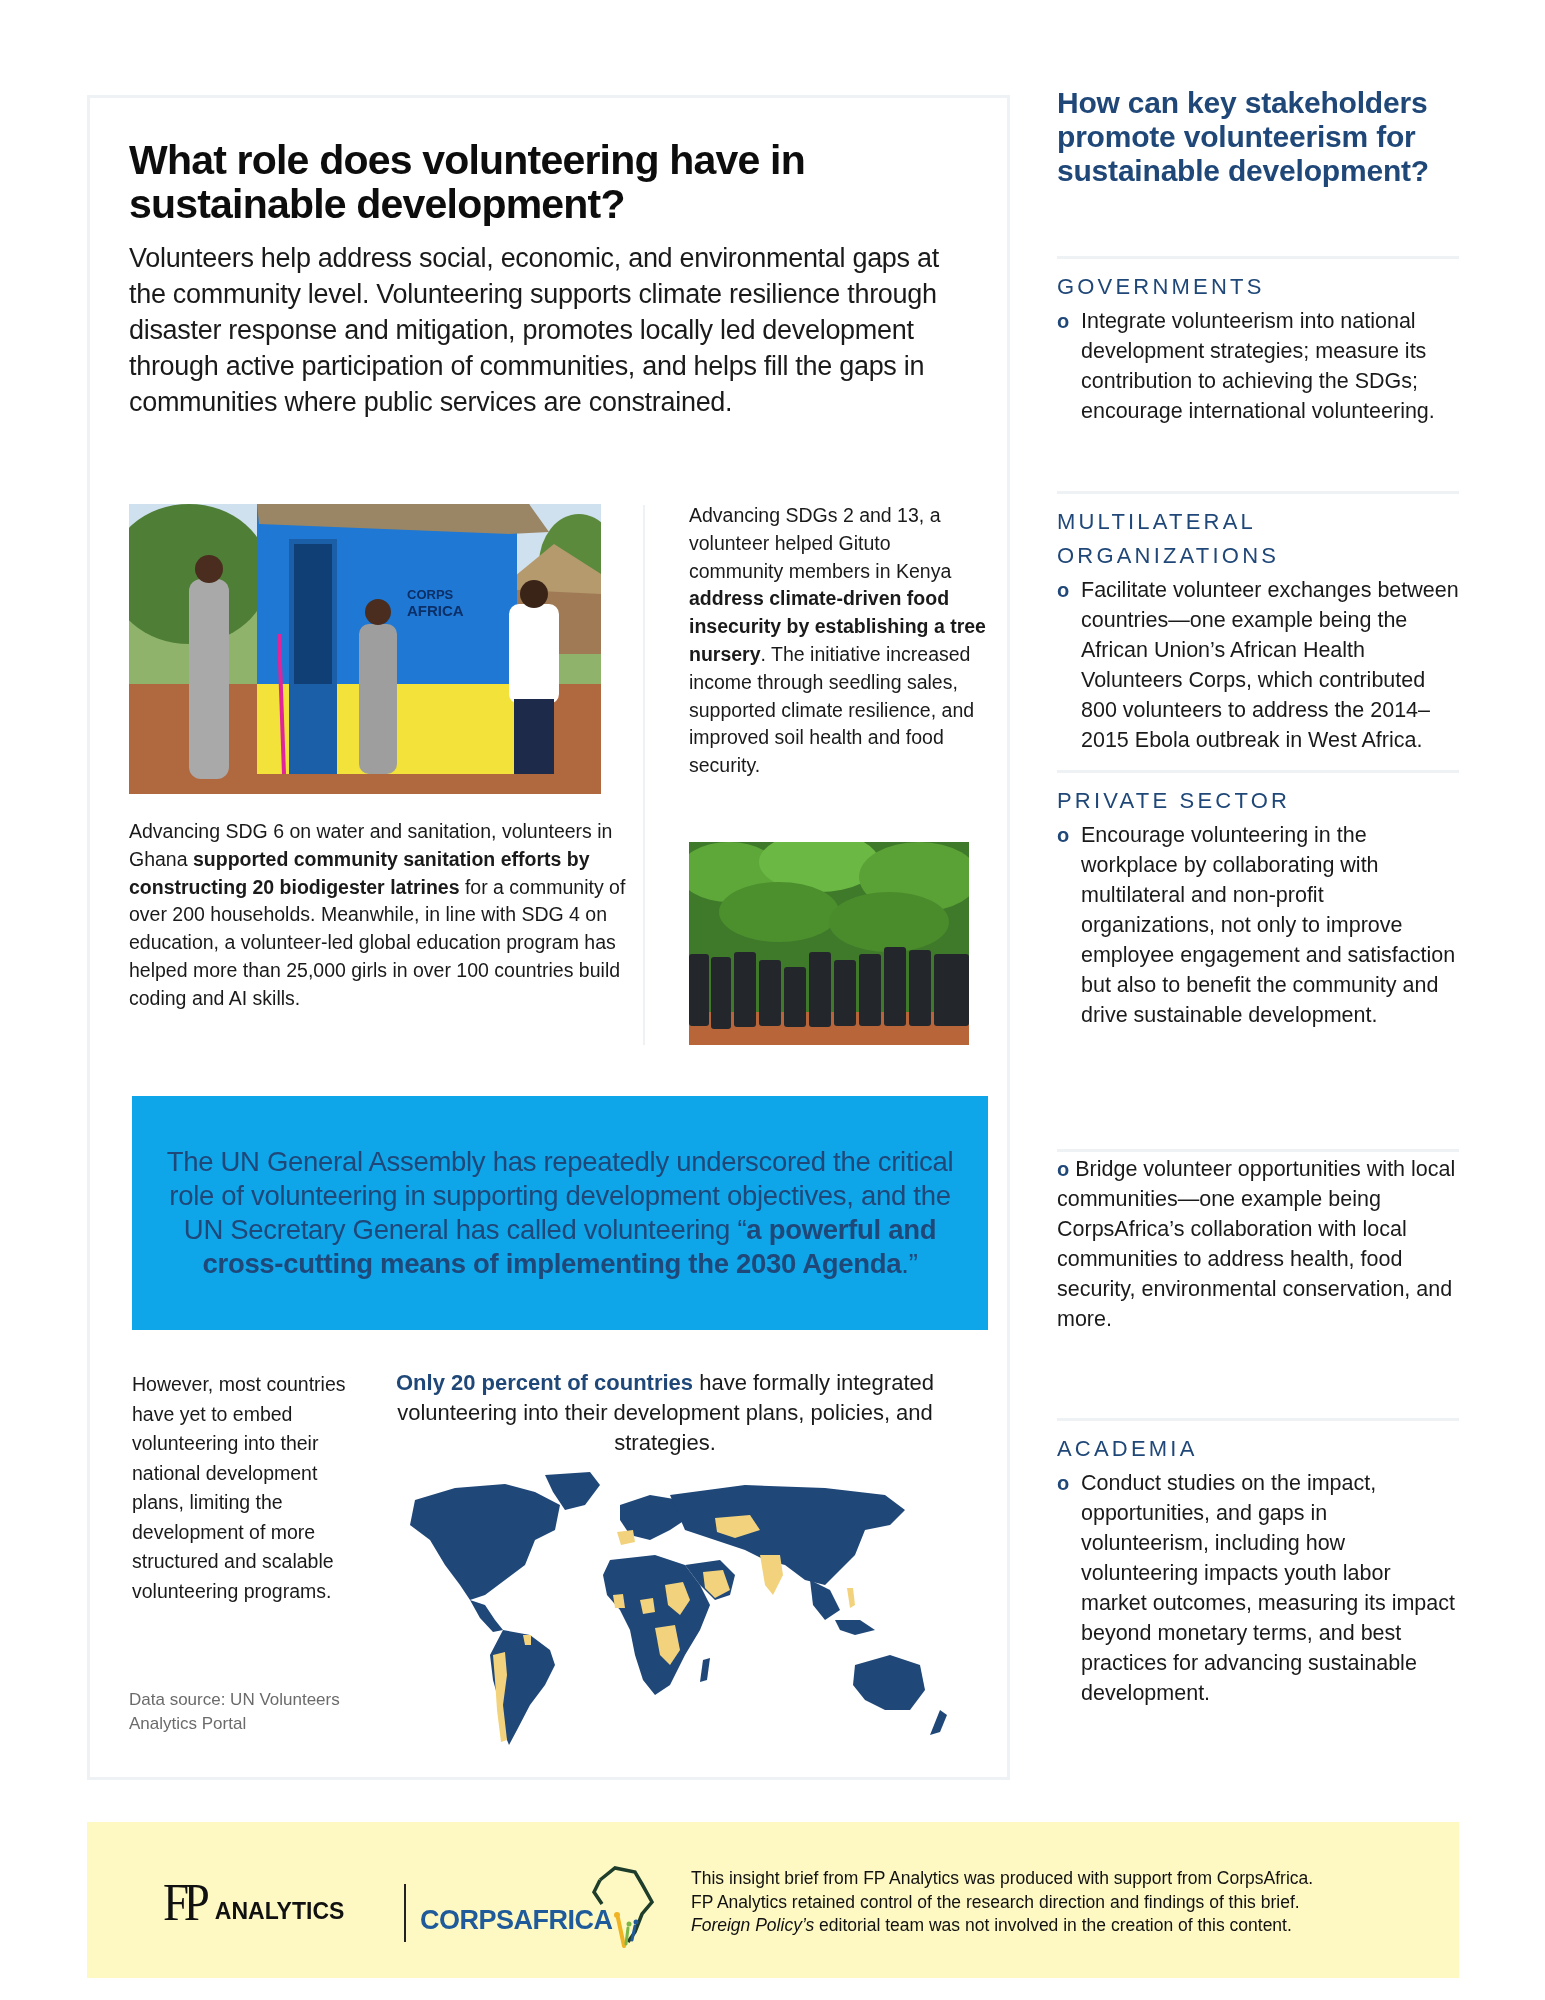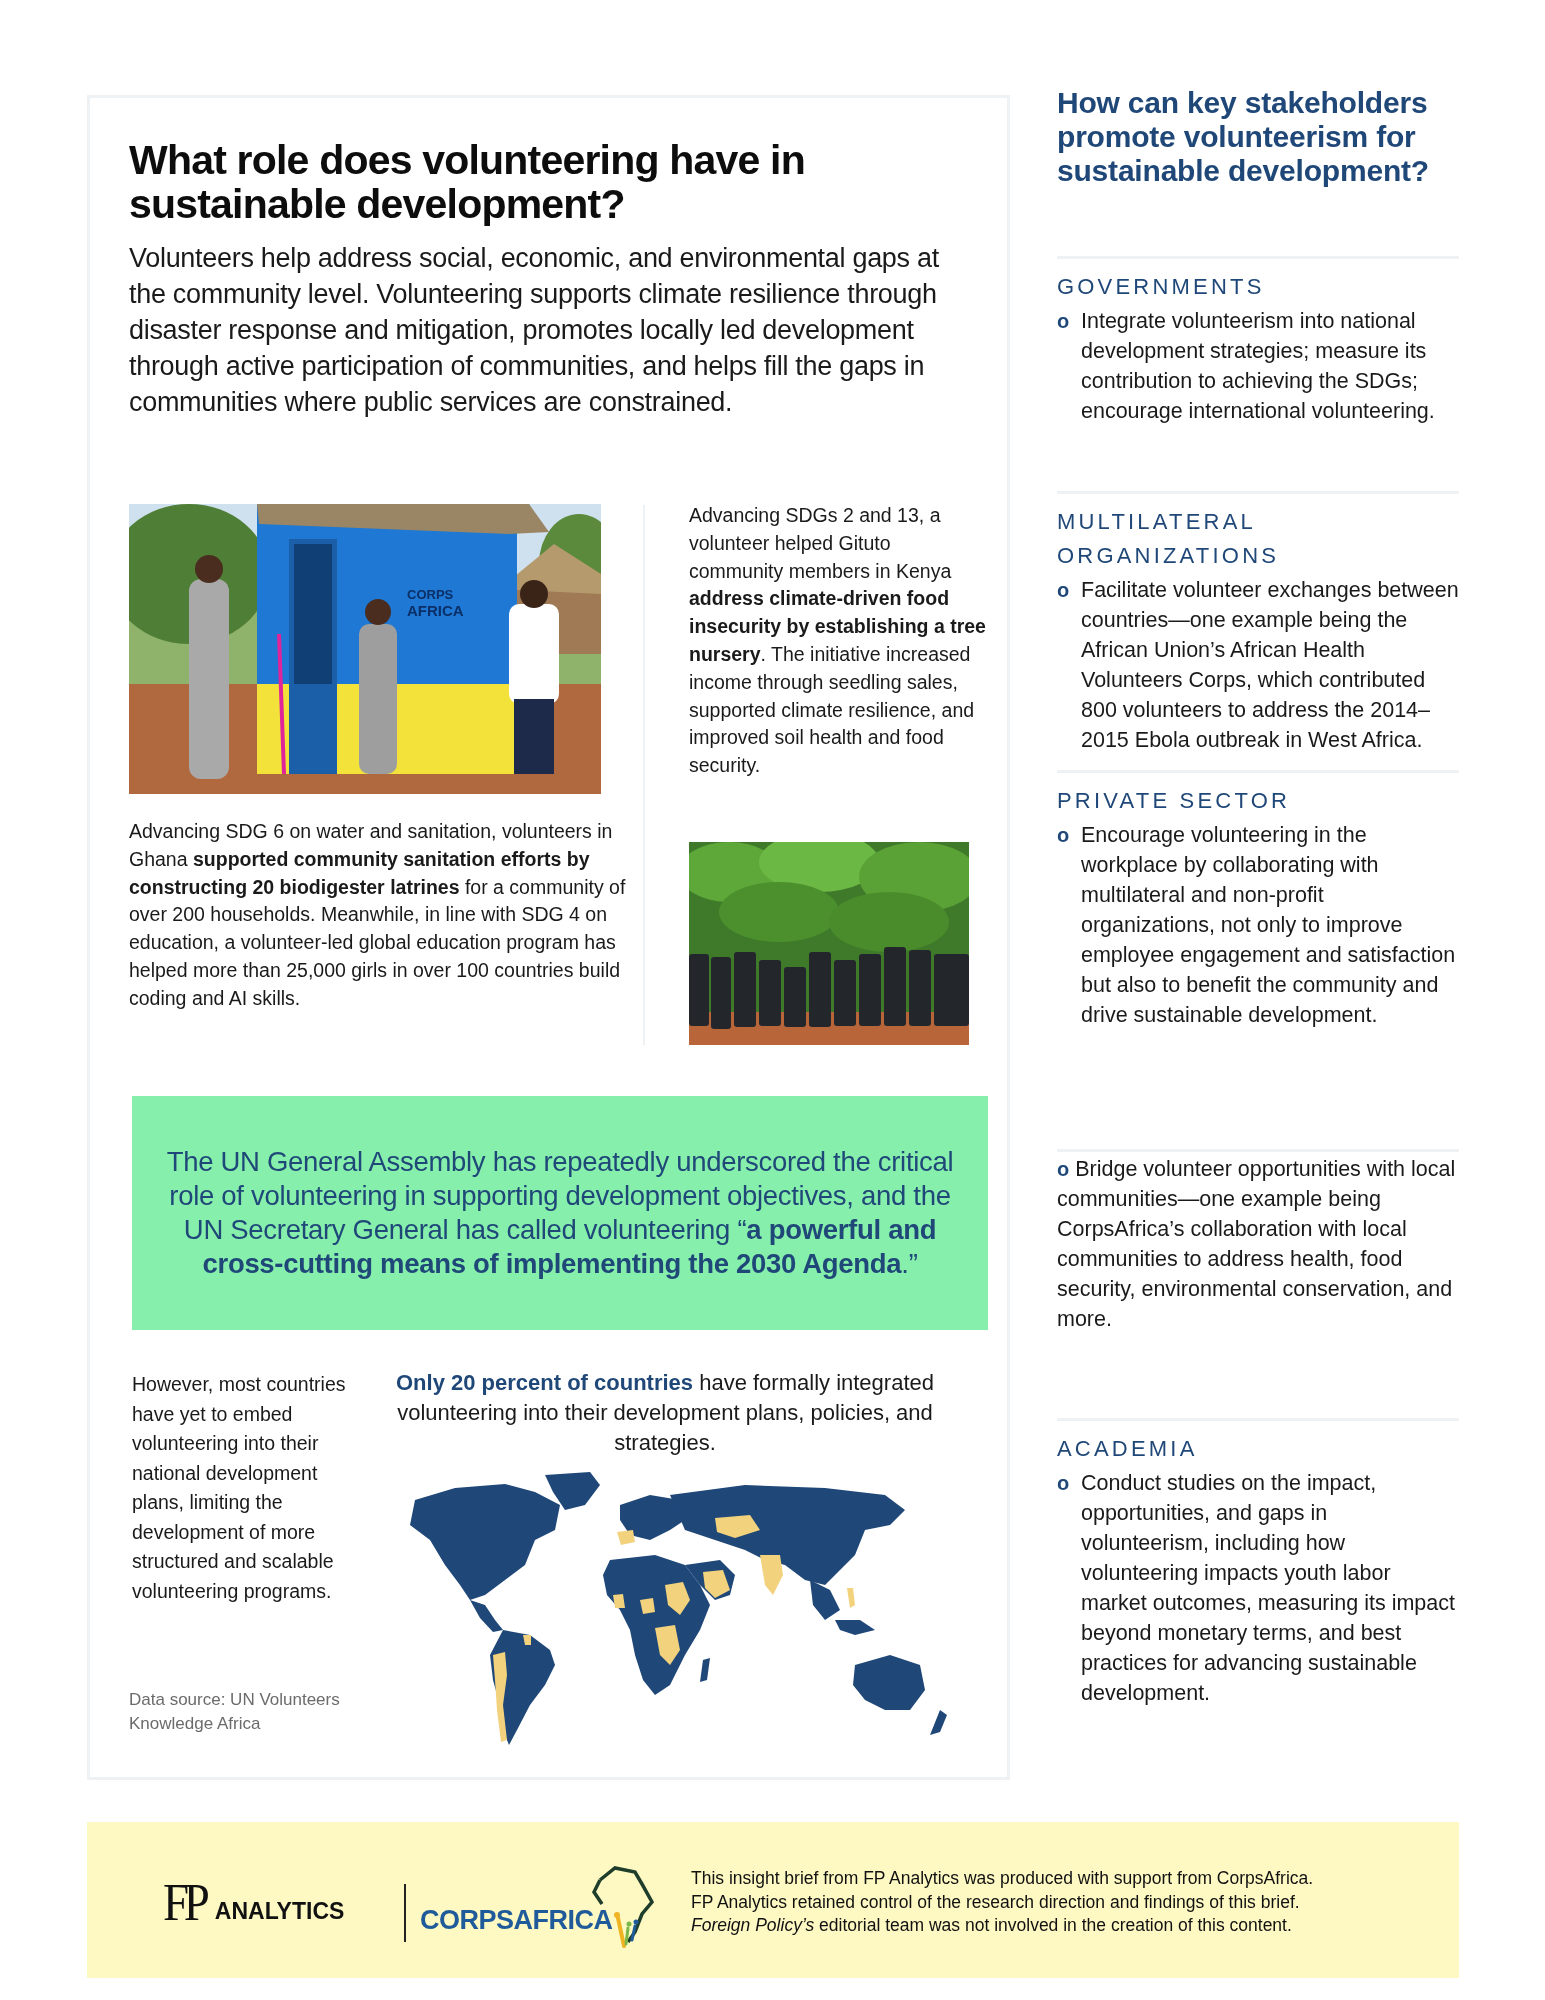--- a/index.html
+++ b/index.html
@@ -15,21 +15,21 @@
   .photo-latrine { left: 129px; top: 504px; width: 472px; height: 290px; }
   .photo-nursery { left: 689px; top: 842px; width: 280px; height: 203px; }
 
   .caption { position: absolute; font-size: 19.5px; line-height: 27.8px; color: #1a1a1a; }
   .caption b { font-weight: 700; }
   .caption-ghana { left: 129px; top: 818px; width: 500px; }
   .caption-kenya { left: 689px; top: 502px; width: 300px; }
 
   .col-divider { position: absolute; left: 643px; top: 505px; width: 2px; height: 540px; background: #eef2f5; }
 
-  .quote-box { position: absolute; left: 132px; top: 1096px; width: 856px; height: 234px; background: #86efac; display: flex; align-items: center; justify-content: center; }
+  .quote-box { position: absolute; left: 132px; top: 1096px; width: 856px; height: 234px; background: #0ea5e9; display: flex; align-items: center; justify-content: center; }
   .quote-text { width: 800px; text-align: center; font-size: 27.5px; line-height: 34px; color: #1f4778; letter-spacing: -0.3px; }
   .quote-text b { font-weight: 700; }
 
   .note-left { position: absolute; left: 132px; top: 1370px; width: 230px; font-size: 19.5px; line-height: 29.5px; color: #1a1a1a; }
   .data-source { position: absolute; left: 129px; top: 1688px; width: 260px; font-size: 17px; line-height: 24px; color: #6b6b6b; }
 
   .map-headline { position: absolute; left: 395px; top: 1368px; width: 540px; text-align: center; font-size: 22px; line-height: 30px; color: #1a1a1a; }
   .map-headline b { font-weight: 700; color: #1f4778; }
   .map { position: absolute; left: 385px; top: 1470px; width: 580px; height: 290px; }
 
@@ -118,21 +118,21 @@
       <rect x="245" y="112" width="35" height="72" rx="3"></rect>
     </g>
   </svg>
 </div>
 
 <div class="quote-box">
   <p class="quote-text"><span>The UN General Assembly has repeatedly underscored the critical role of volunteering in supporting development objectives, and the UN Secretary General has called volunteering “</span><b>a powerful and cross-cutting means of implementing the 2030 Agenda</b><span>.”</span></p>
 </div>
 
 <p class="note-left">However, most countries have yet to embed volunteering into their national development plans, limiting the development of more structured and scalable volunteering programs.</p>
-<p class="data-source">Data source: UN Volunteers Knowledge Africa</p>
+<p class="data-source">Data source: UN Volunteers Analytics Portal</p>
 
 <p class="map-headline"><b>Only 20 percent of countries</b><span> have formally integrated volunteering into their development plans, policies, and strategies.</span></p>
 
 <div class="map">
   <svg width="580" height="290" viewBox="0 0 580 290">
     <g id="map-not" fill="#1f4778">
 
       <path d="M30 30 L70 18 L120 14 L150 22 L175 35 L170 60 L150 70 L140 95 L120 110 L100 125 L85 130 L75 115 L60 95 L45 70 L25 55 Z"></path>
 
       <path d="M160 5 L205 2 L215 15 L200 35 L180 40 L168 22 Z"></path>

